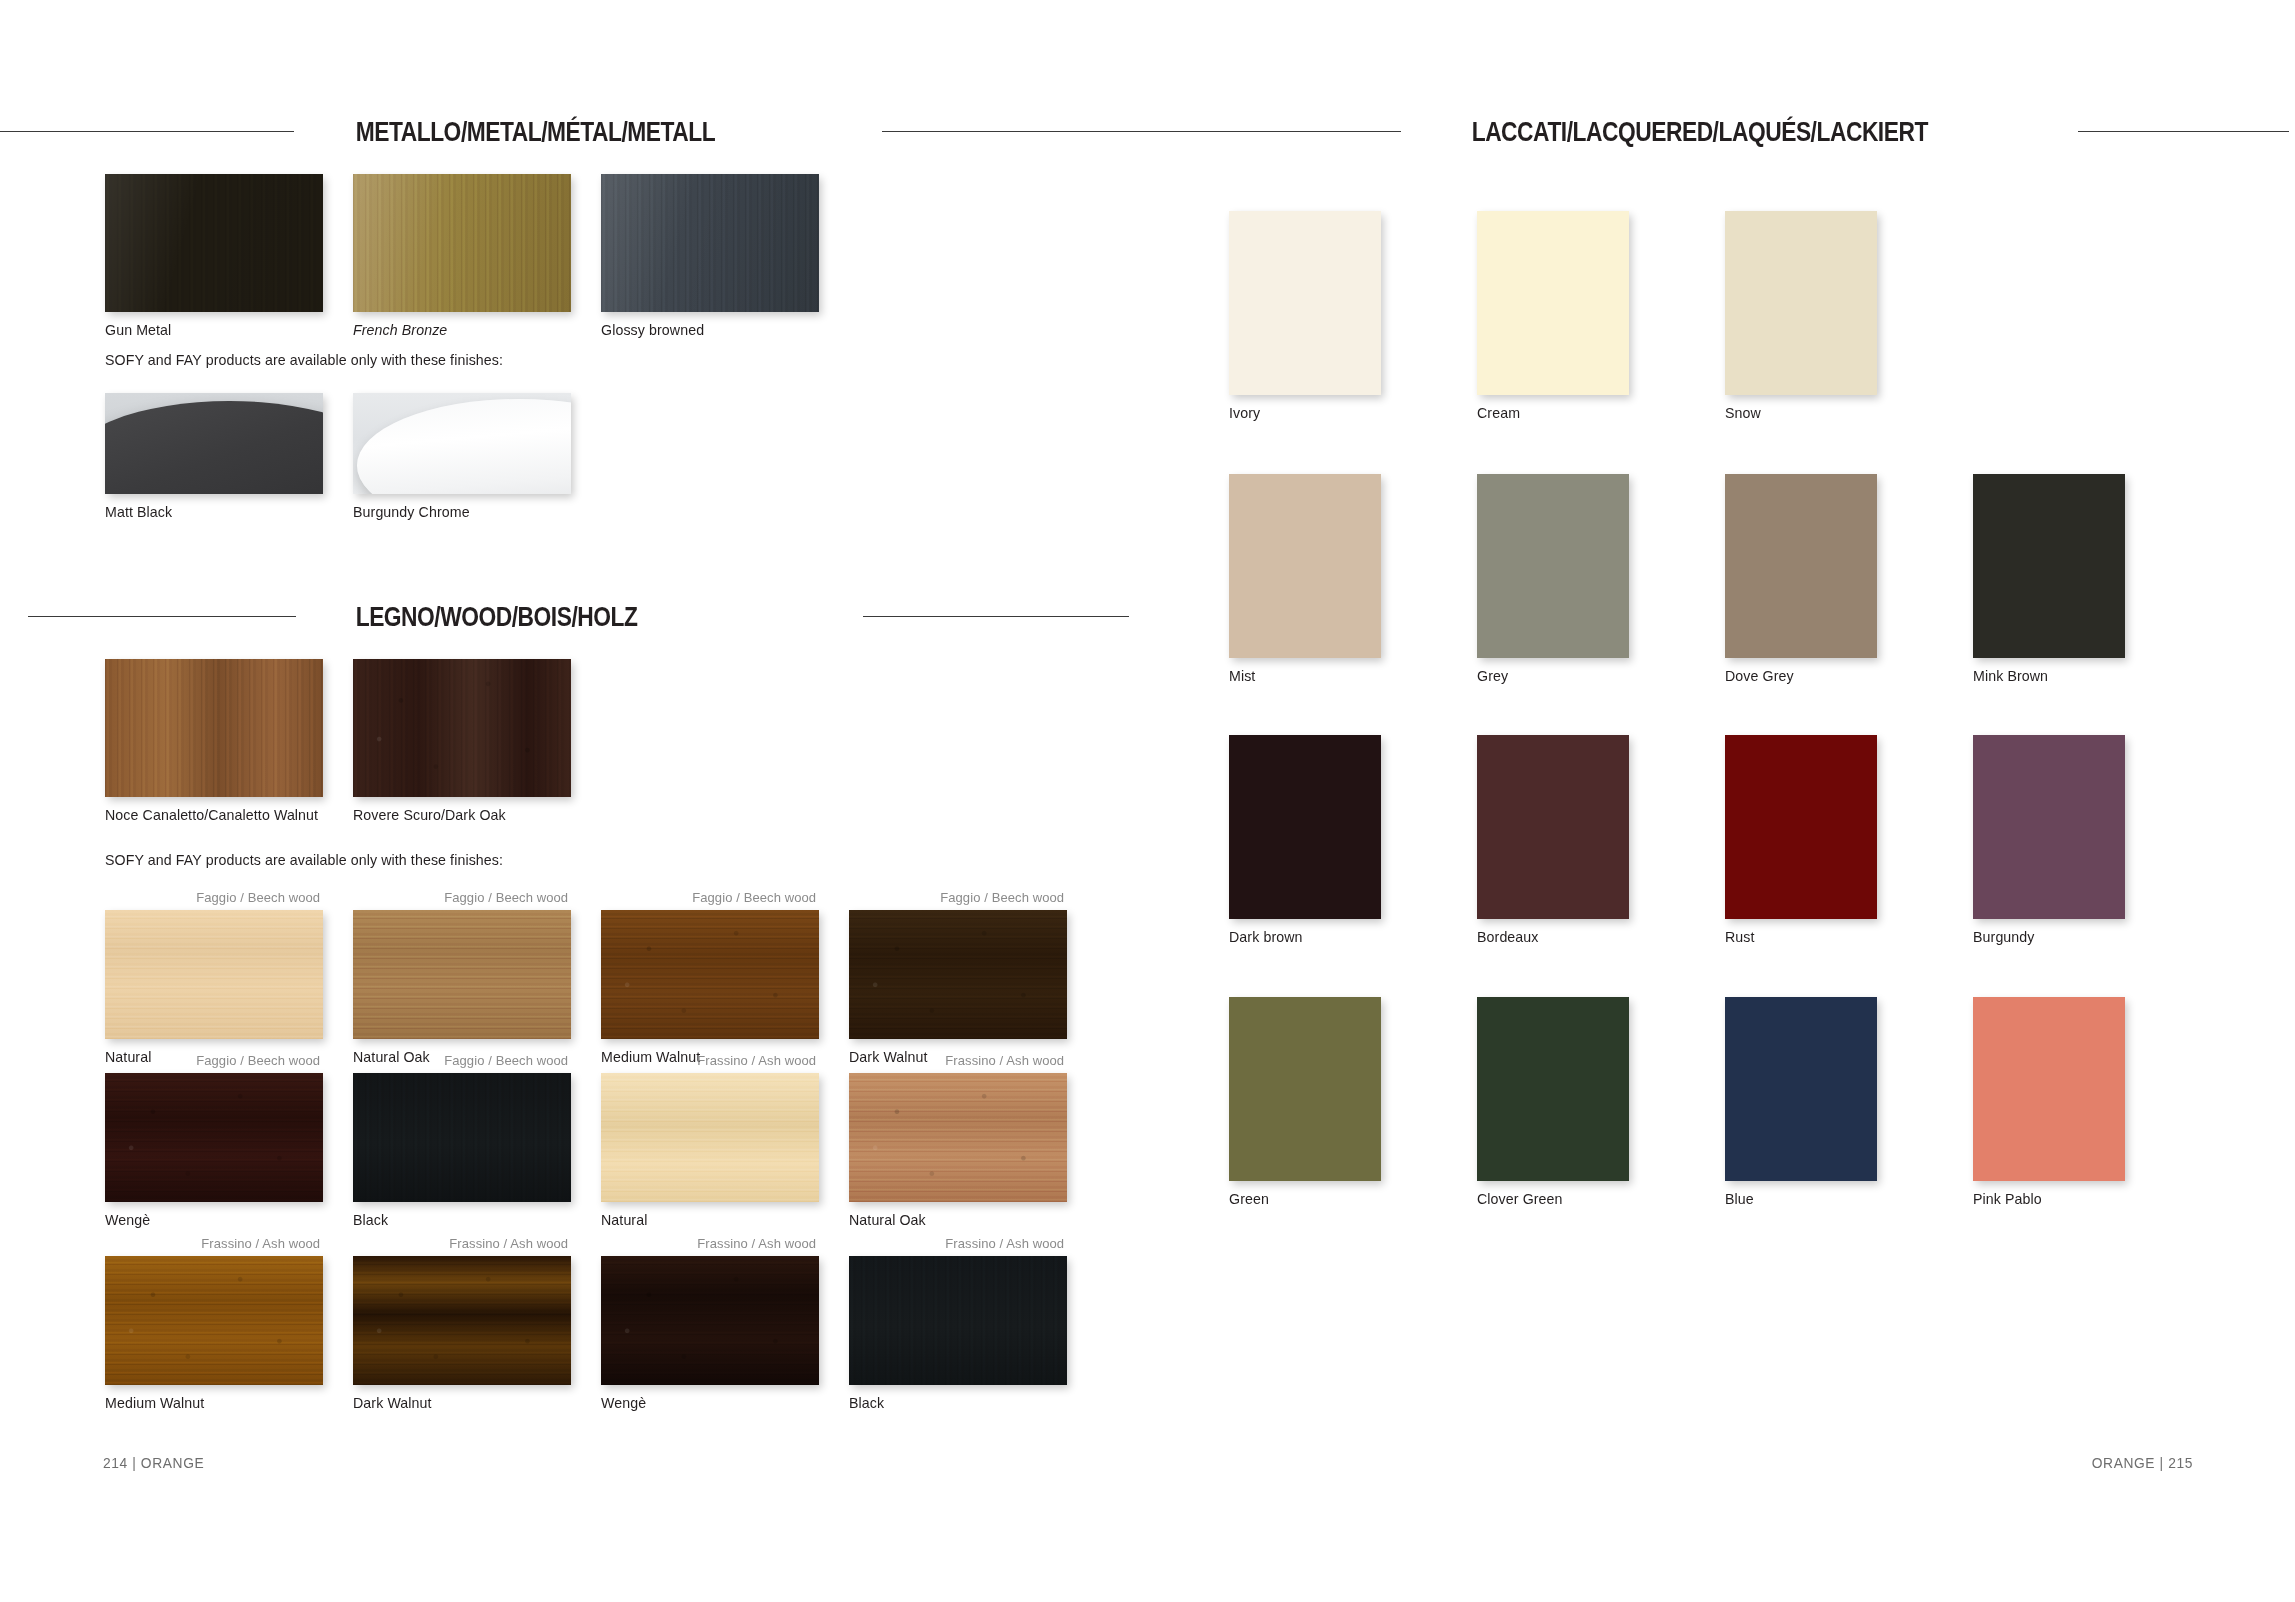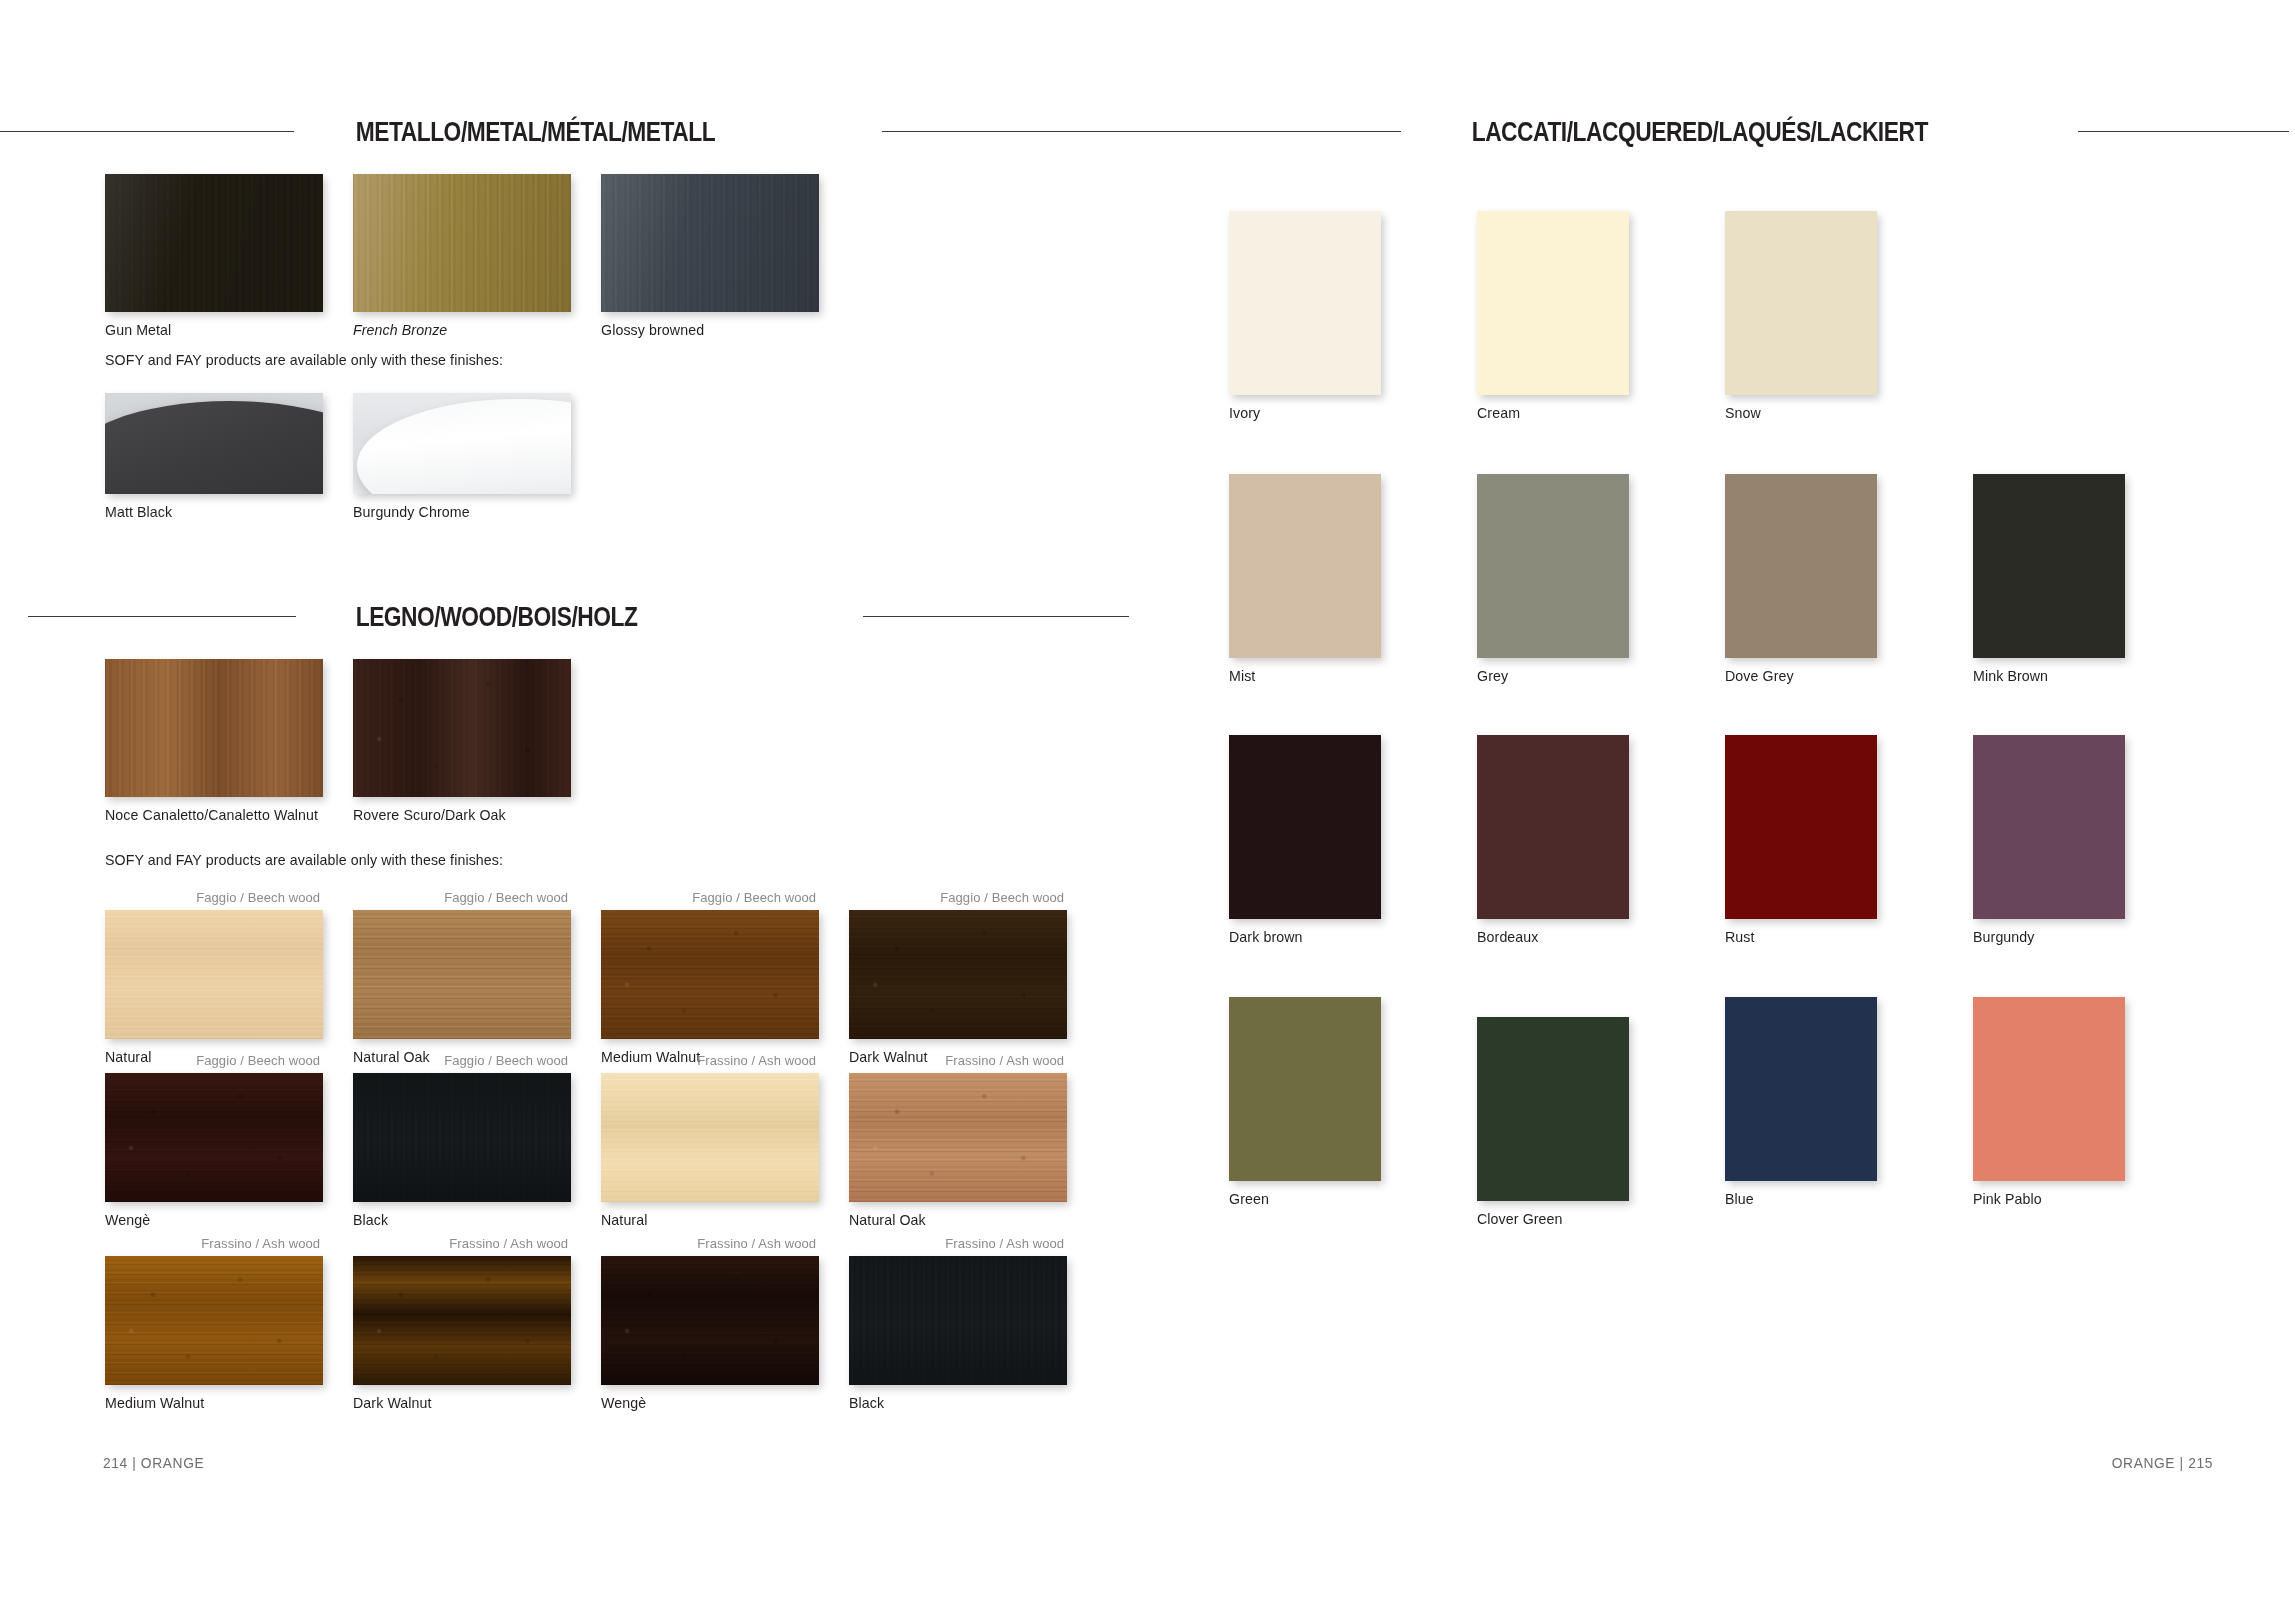--- a/index.html
+++ b/index.html
@@ -11,21 +11,21 @@
     width: 2296px;
     height: 1602px;
     position: relative;
     font-family: "Liberation Sans", sans-serif;
     color: #231f20;
     overflow: hidden;
   }
 
   
   .spread { position: absolute; inset: 0; }
-  .page { position: absolute; top: 0; bottom: 0; padding-left: 20px; }
+  .page { position: absolute; top: 0; bottom: 0; }
   .page-left  { left: 0;    width: 1148px; }
   .page-right { left: 1148px; width: 1148px; }
 
   
   .section-head {
     position: absolute;
     display: flex;
     align-items: center;
     height: 27.5px;
   }
@@ -386,21 +386,21 @@
     </div>
     <div class="swatch-card" style="left:825px; top:735px;">
       <div class="swatch" style="width:152px;height:184px;background:#69455a;"></div>
       <div class="swatch-label">Burgundy</div>
     </div>
 
     <div class="swatch-card" style="left:81px; top:997px;">
       <div class="swatch" style="width:152px;height:184px;background:#6e6c40;"></div>
       <div class="swatch-label">Green</div>
     </div>
-    <div class="swatch-card" style="left:329px; top:997px;margin-top:20px;">
+    <div class="swatch-card" style="left:329px; top:997px;">
       <div class="swatch" style="width:152px;height:184px;background:#2c3b29;"></div>
       <div class="swatch-label">Clover Green</div>
     </div>
     <div class="swatch-card" style="left:577px; top:997px;">
       <div class="swatch" style="width:152px;height:184px;background:#22314d;"></div>
       <div class="swatch-label">Blue</div>
     </div>
     <div class="swatch-card" style="left:825px; top:997px;">
       <div class="swatch" style="width:152px;height:184px;background:#e3806a;"></div>
       <div class="swatch-label">Pink Pablo</div>

